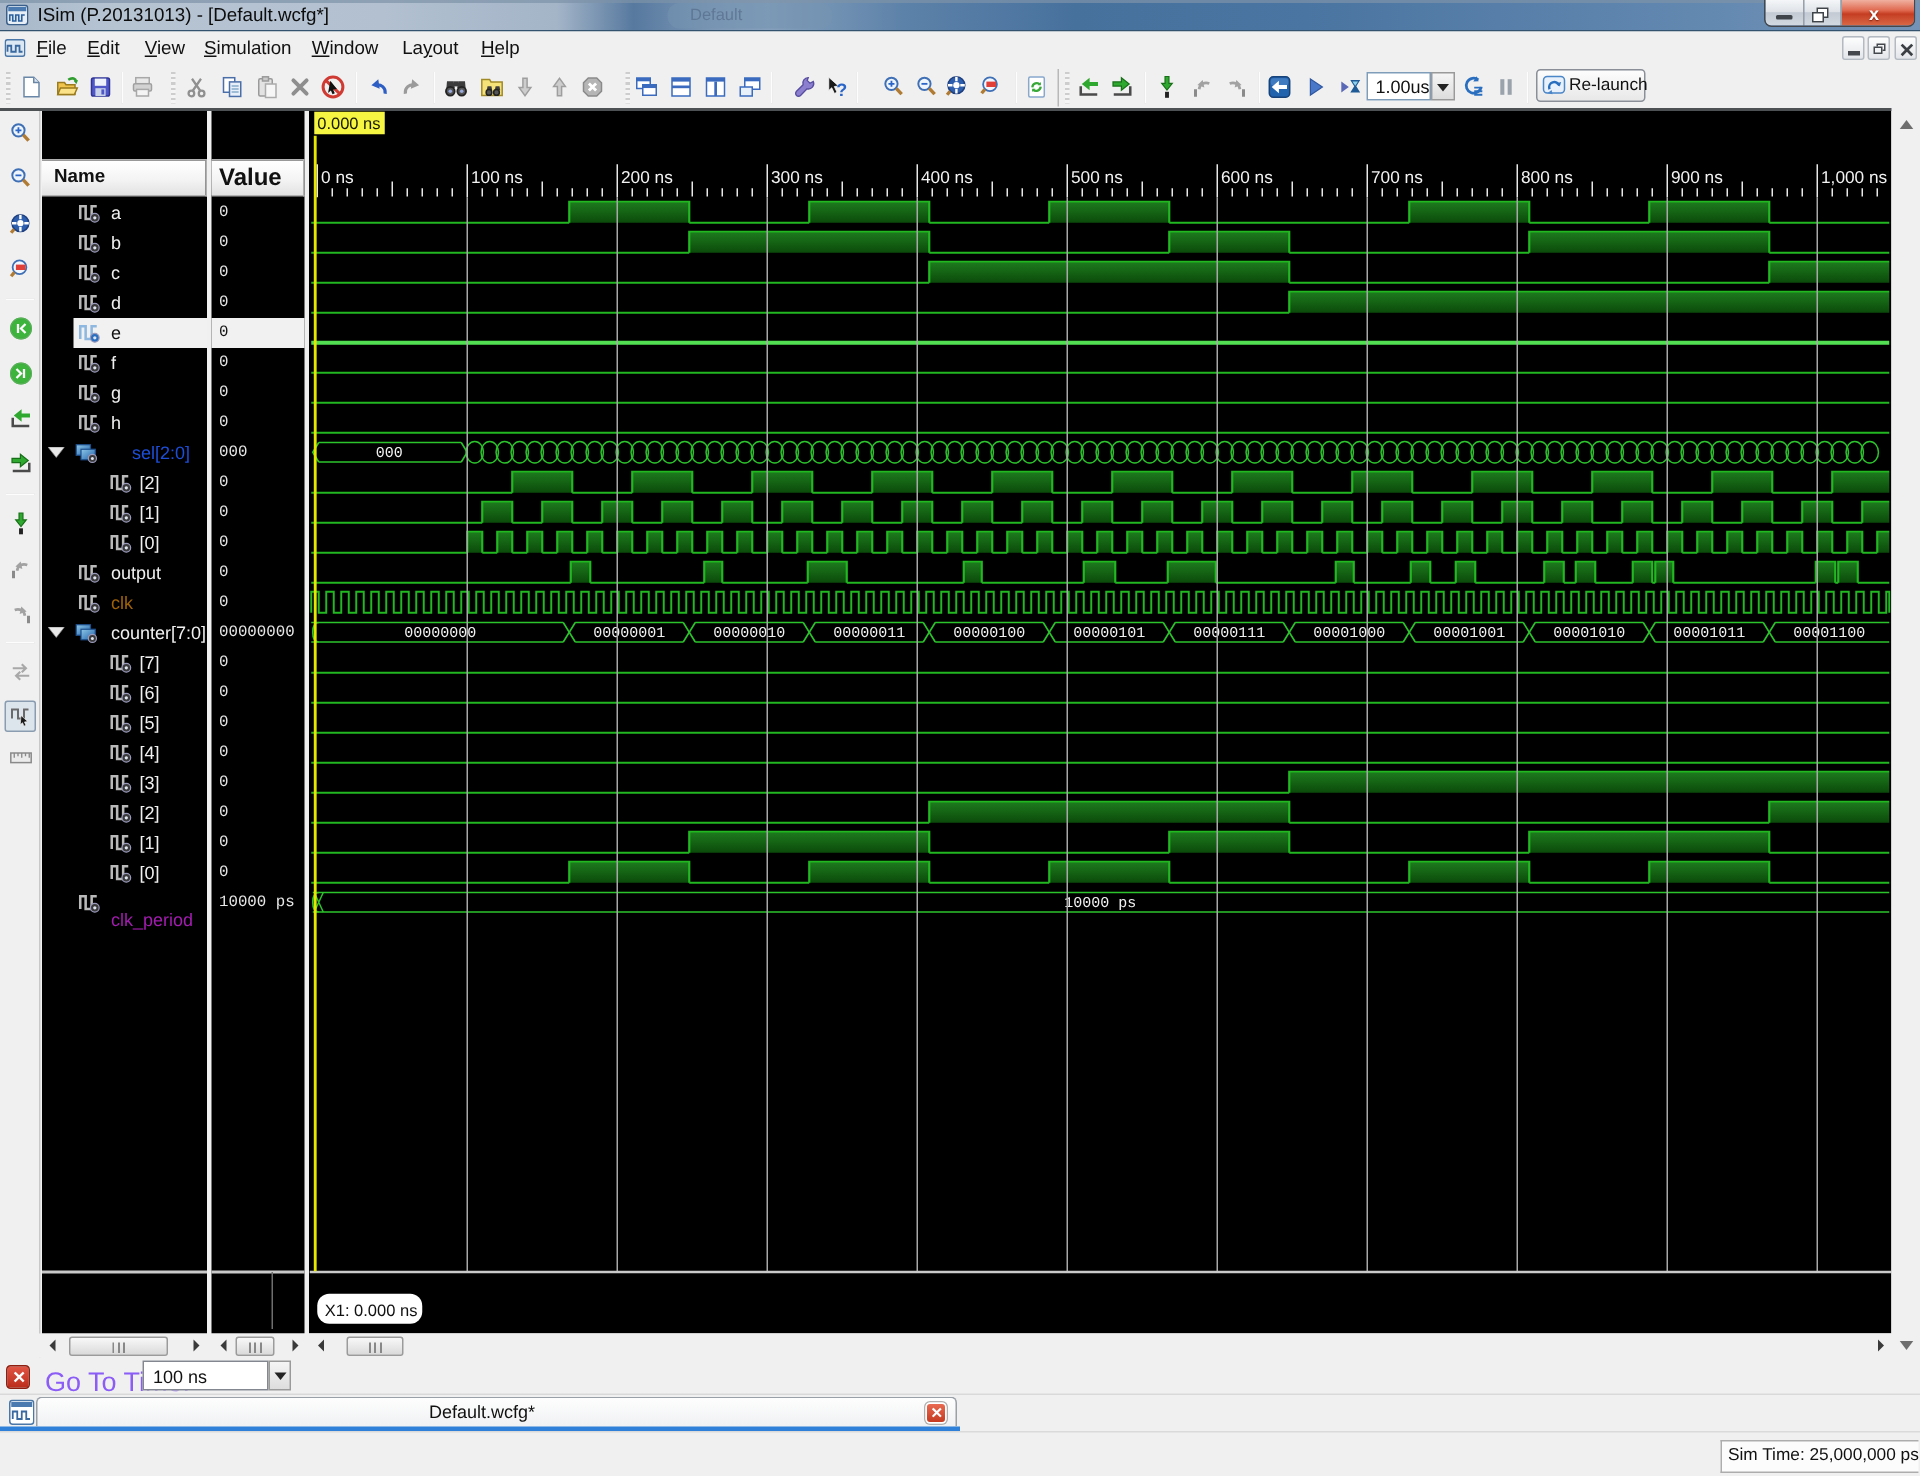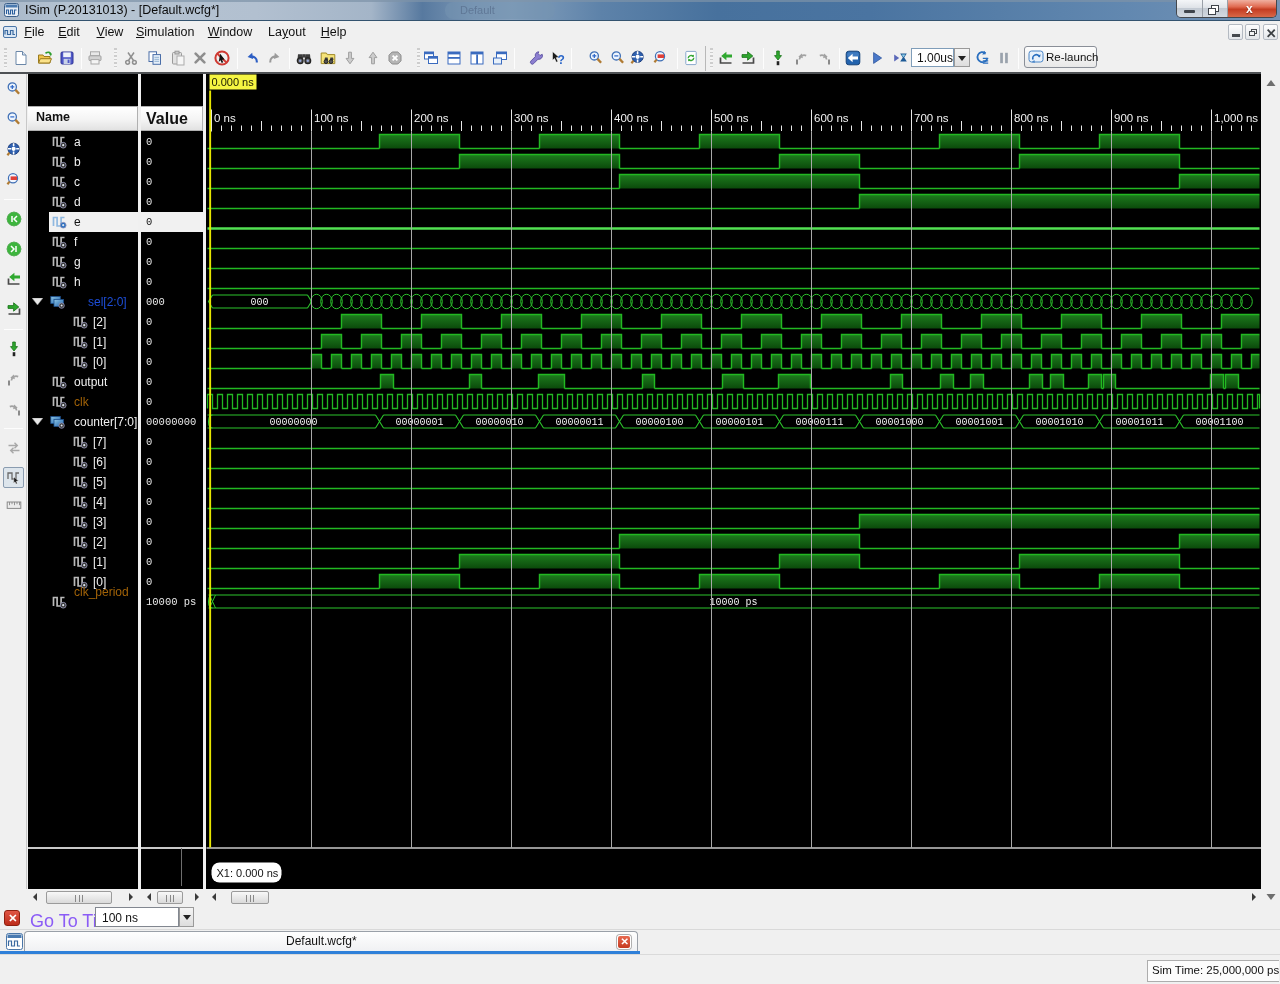--- a/index.html
+++ b/index.html
@@ -510,21 +510,21 @@
     <circle cx="11.2" cy="11.2" r="2.9" fill="#3a3a3a" stroke="#99b" stroke-width="0.8"></circle>
     <circle cx="11.2" cy="11.2" r="1.1" fill="#dde4ee"></circle>
   </svg>
 <div class="tlab" style="left:93px;top:575px;color:#f0f0f0">[0]</div>
 <div class="vlab" style="left:146px;top:576px;color:#e8e8e8">0</div>
 <svg class="ab" style="left:52px;top:594px" width="16" height="16" viewBox="0 0 16 16">
     <path d="M1.5 12V3.5h3.6V12h4V3.5h3.4" fill="none" stroke="#b9b9b9" stroke-width="1.7"></path>
     <circle cx="11.2" cy="11.2" r="2.9" fill="#3a3a3a" stroke="#99b" stroke-width="0.8"></circle>
     <circle cx="11.2" cy="11.2" r="1.1" fill="#dde4ee"></circle>
   </svg>
-<div class="tlab" style="left:74px;top:585px;color:#a16207">clk_period</div>
+<div class="tlab" style="left:74px;top:606px;color:#a21caf">clk_period</div>
 <div class="vlab" style="left:146px;top:596px;color:#e8e8e8">10000 ps</div>
 <svg style="position:absolute;left:206px;top:74px" width="1055" height="815" viewBox="206 74 1055 815">
     <defs>
       <linearGradient id="gf" x1="0" y1="0" x2="0" y2="1">
         <stop offset="0" stop-color="#1d7a1d"></stop>
         <stop offset="1" stop-color="#0b4a0b"></stop>
       </linearGradient>
     </defs>
     <rect x="206" y="74" width="1055" height="815" fill="#000"></rect>
     <g transform="translate(0.5,0.5)">

